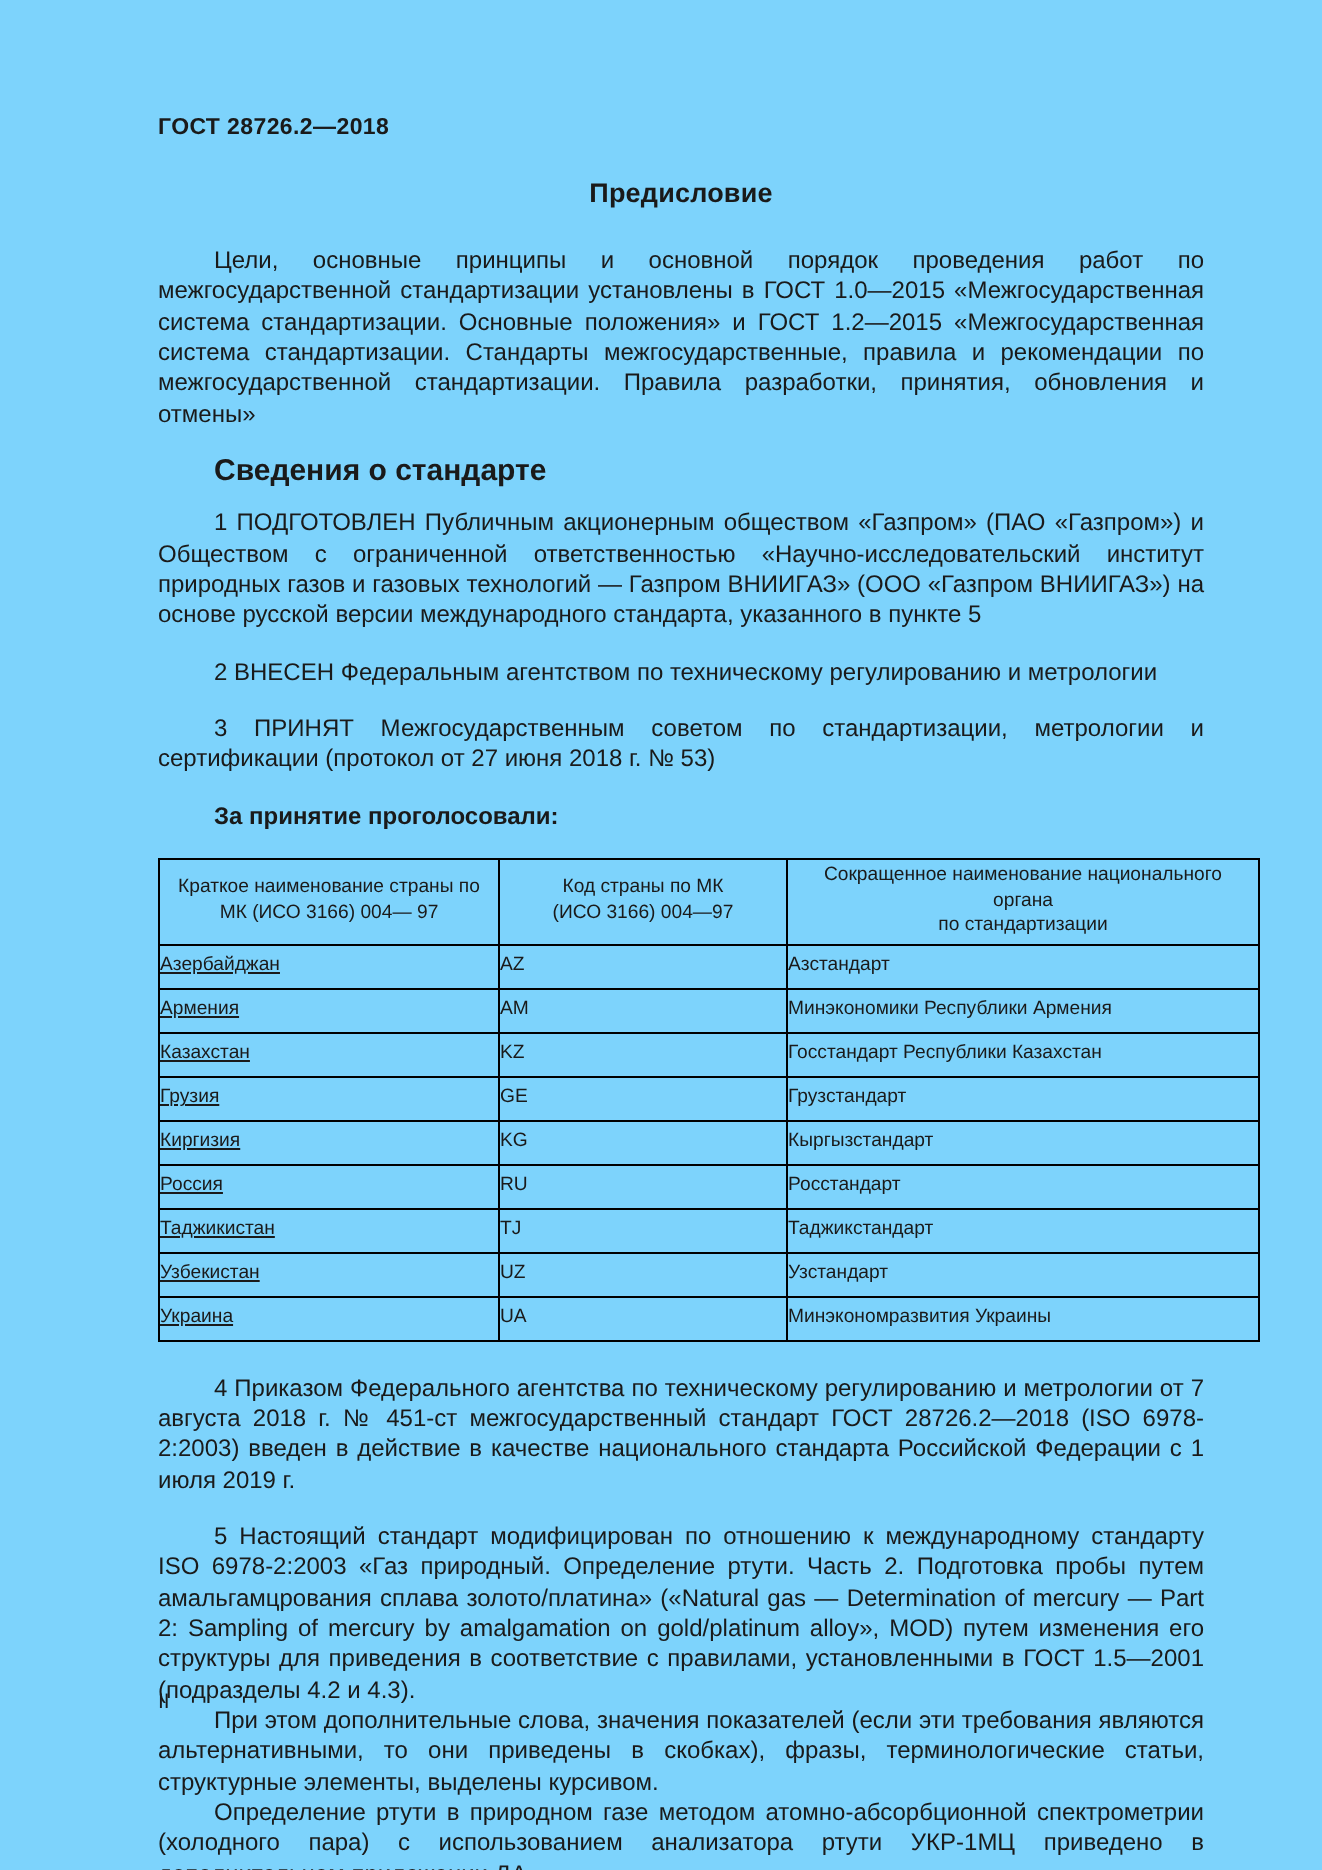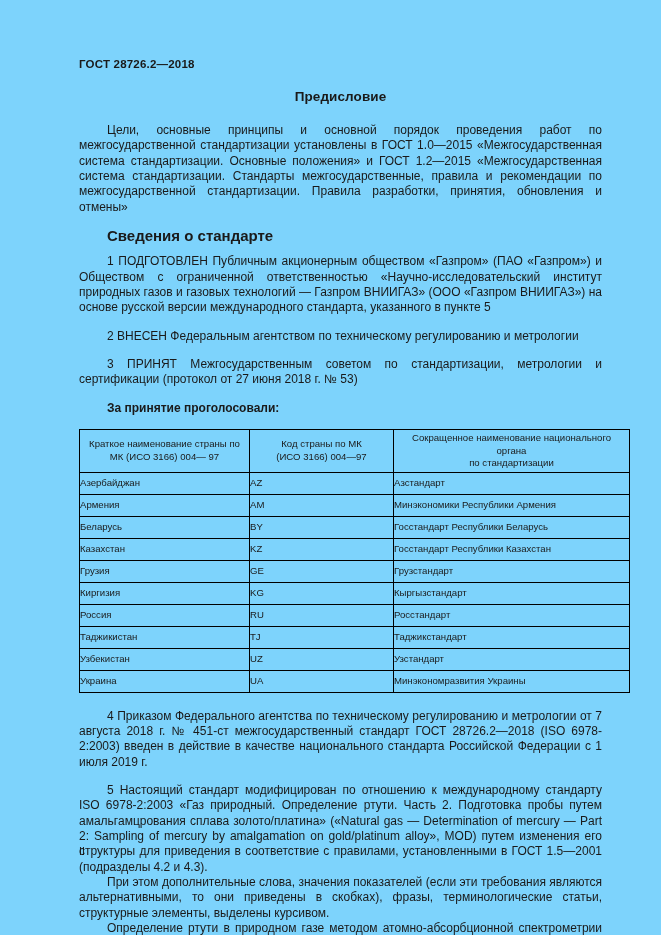--- a/index.html
+++ b/index.html
@@ -99,21 +99,21 @@
     padding: 2px 4px;
   }
   .vote-table tbody td {
     height: 21px;
     line-height: 12px;
   }
   .col-country { width: 161px; }
   .col-code    { width: 135px; }
   .col-body    { width: 227px; }
 
-  .cell-country { padding-left: 7px; text-align: left; }
+  .cell-country { padding-left: 7px; text-align: left; text-decoration: underline; }
   .cell-code    { text-align: left; }
   .cell-body    { padding-left: 7px; text-align: left; }
 
   
   .page-number {
     position: absolute;
     left: 79px;
     top: 845px;
     font-size: 10.5px;
   }
@@ -179,25 +179,20 @@
           <td class="cell-country">Азербайджан</td>
           <td class="cell-code">AZ</td>
           <td class="cell-body">Азстандарт</td>
         </tr>
         <tr>
           <td class="cell-country">Армения</td>
           <td class="cell-code">AM</td>
           <td class="cell-body">Минэкономики Республики Армения</td>
         </tr>
         <tr>
-          <td class="cell-country">Беларусь</td>
-          <td class="cell-code">BY</td>
-          <td class="cell-body">Госстандарт Республики Беларусь</td>
-        </tr>
-        <tr>
           <td class="cell-country">Казахстан</td>
           <td class="cell-code">KZ</td>
           <td class="cell-body">Госстандарт Республики Казахстан</td>
         </tr>
         <tr>
           <td class="cell-country">Грузия</td>
           <td class="cell-code">GE</td>
           <td class="cell-body">Грузстандарт</td>
         </tr>
         <tr>

